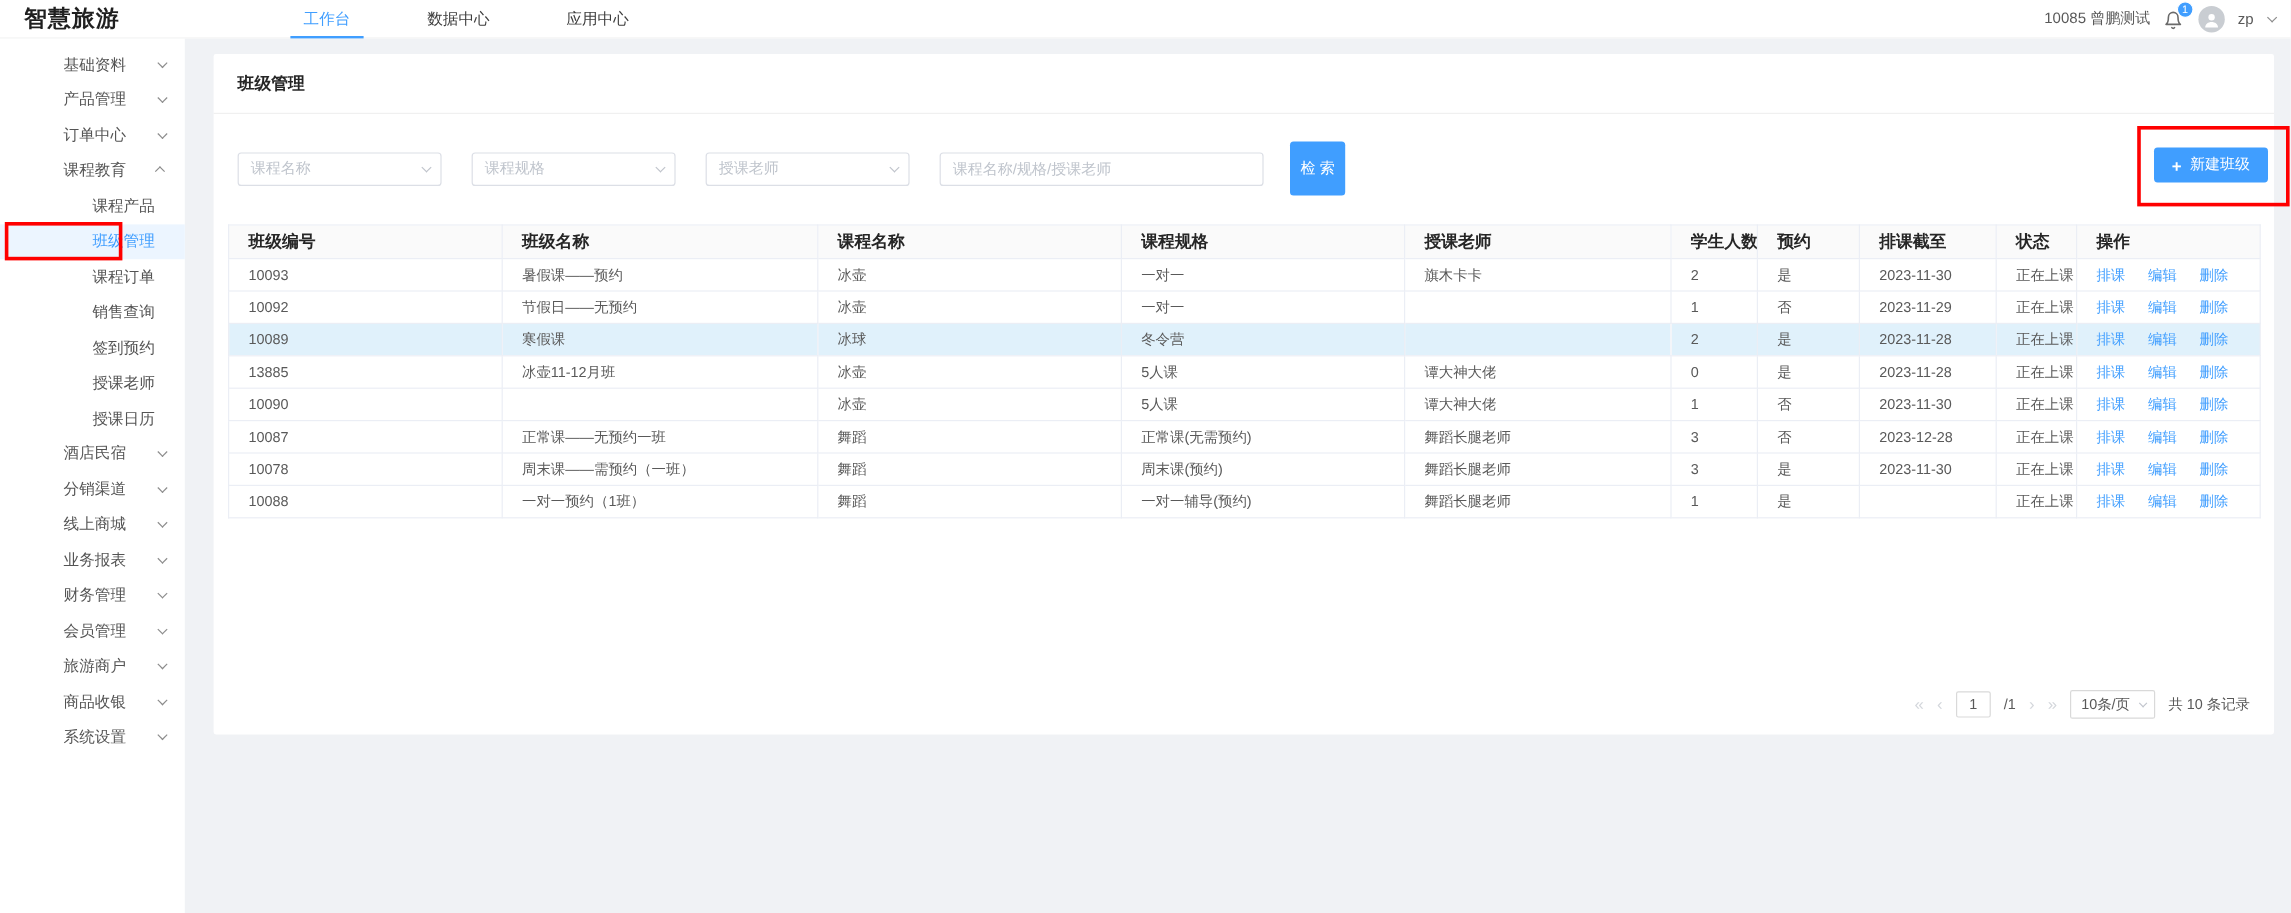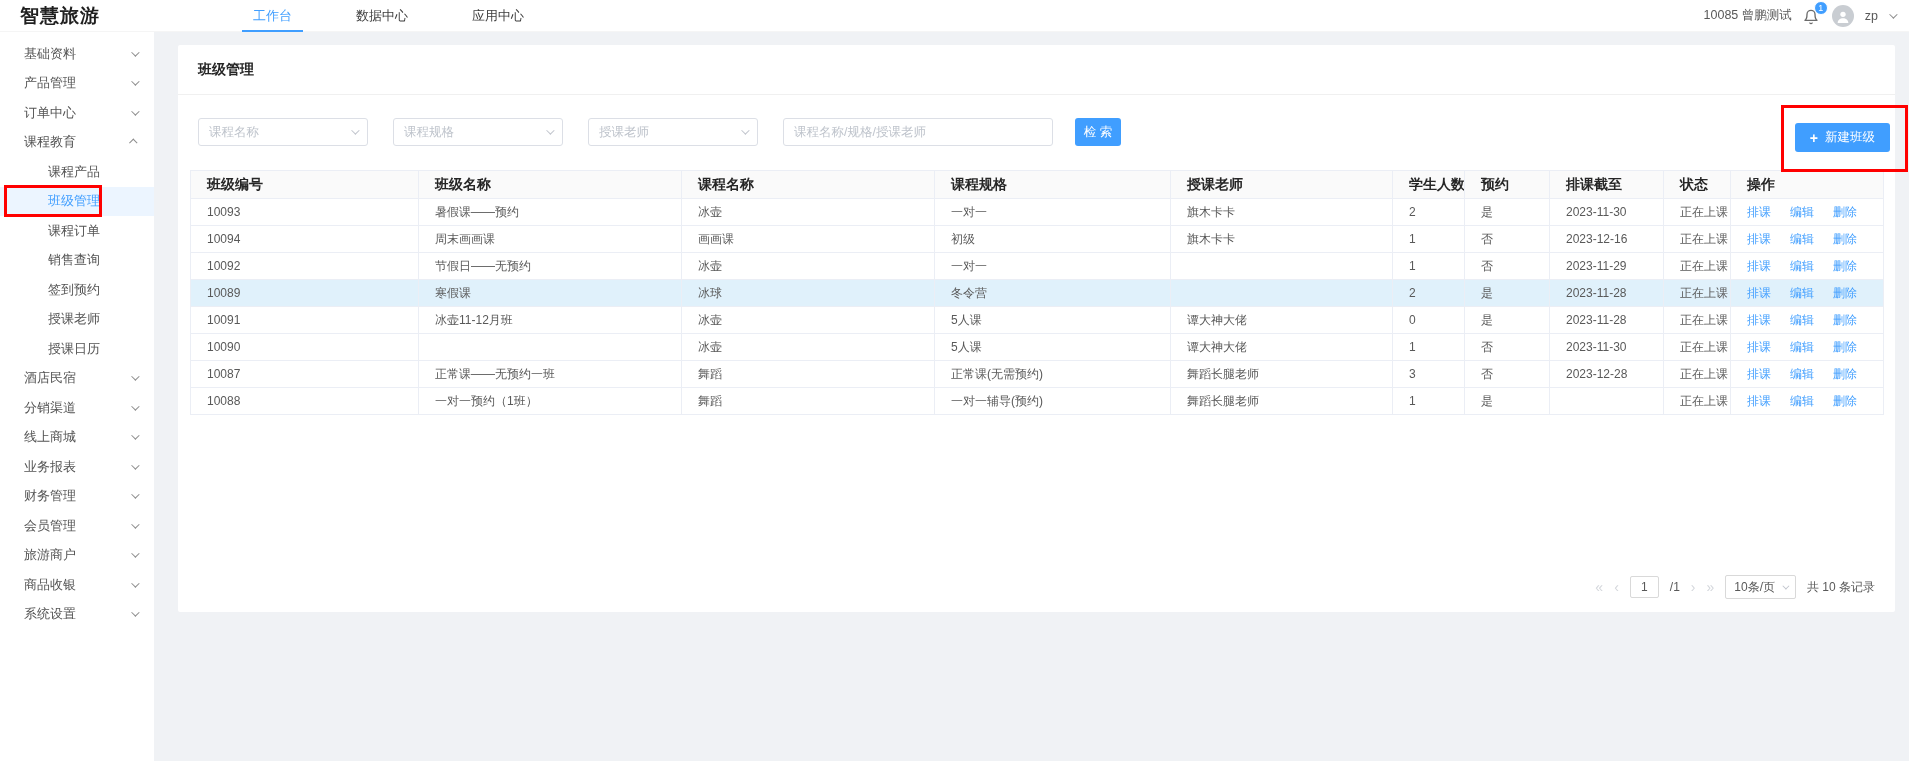--- a/index.html
+++ b/index.html
@@ -20,33 +20,33 @@
   .avatar { width:22px; height:22px; border-radius:50%; background:#c9cdd2; display:flex; align-items:center; justify-content:center; overflow:hidden; cursor:pointer; }
   .avatar svg { width:16px; height:16px; margin-top:3px; }
   .chev { display:inline-block; width:6px; height:6px; border-right:1.4px solid #8c8c8c; border-bottom:1.4px solid #8c8c8c; transform:rotate(45deg) translateY(-2px); }
   .chev.up { transform:rotate(-135deg) translateY(-1px); }
   .chev.lite { border-color:#c0c4cc; }
   .chev.tiny { width:5px; height:5px; }
 
   
   .sidebar { position:absolute; top:32px; left:0; bottom:0; width:154px; background:#fff; padding-top:7px; z-index:10; }
   .sb-item { height:29.5px; display:flex; align-items:center; padding:0 17px 0 24px; font-size:13px; color:#545454; cursor:pointer; position:relative; }
-  .sb-item .lbl { flex:1; }
+  .sb-item .lbl { flex:1;margin-left:29px; }
   .sb-item.child { padding-left:48px; }
   .sb-item.active { background:var(--sidebar-active-bg); color:var(--primary); }
   .sb-red { position:absolute; left:4px; top:-2px; width:98px; height:32px; border:3px solid var(--annotation); pointer-events:none; z-index:15; }
 
   
   .card { position:absolute; left:178px; top:45px; width:1717px; height:567px; background:#fff; border-radius:2px; }
   .ctitle { height:50px; display:flex; align-items:center; padding:0 20px; font-size:14px; font-weight:bold; color:#262626; border-bottom:1px solid #f0f0f0; }
   .filters { display:flex; align-items:center; gap:25px; padding:23px 20px 15px 20px; }
   .select { width:170px; height:28px; border:1px solid #dcdfe6; border-radius:3px; display:flex; align-items:center; justify-content:space-between; padding:0 10px; font-size:12.5px; color:#bfc4cc; cursor:pointer; background:#fff; }
   .search-input { width:270px; height:28px; border:1px solid #dcdfe6; border-radius:3px; padding:0 10px; font-size:12.5px; color:#595959; outline:none; font-family:inherit; }
   .search-input::placeholder { color:#bfc4cc; }
-  .btn { height:28px; background:var(--primary); color:#fff; border:none; border-radius:3px; font-size:12.5px; cursor:pointer; font-family:inherit; }
+  .btn { height:45px; background:var(--primary); color:#fff; border:none; border-radius:3px; font-size:12.5px; cursor:pointer; font-family:inherit; }
   .btn.search { width:46px; margin-left:-3px; }
   .btn.create { position:absolute; top:78px; right:5px; height:29px; padding:0 15px; display:flex; align-items:center; gap:7px; }
   .btn.create .plus { font-size:14px; font-weight:bold; }
   .red-box { position:absolute; top:60px; right:-13px; width:127px; height:67px; border:3px solid var(--annotation); pointer-events:none; z-index:15; }
 
   
   .grid-wrap { margin:9px 12px 0 12px; }
   table { border-collapse:collapse; table-layout:fixed; width:1693px; }
   th,td { border:1px solid #ebeef5; text-align:left; padding:0 4px 0 16px; white-space:nowrap; overflow:hidden; }
   th { height:28px; font-size:14px; font-weight:bold; color:#262626; background:#fafafa; }
@@ -228,32 +228,20 @@
             <td>冰壶</td>
             <td>一对一</td>
             <td>旗木卡卡</td>
             <td>2</td>
             <td>是</td>
             <td>2023-11-30</td>
             <td>正在上课</td>
             <td><a class="op-link">排课</a><a class="op-link">编辑</a><a class="op-link">删除</a></td>
           </tr>
           <tr>
-            <td>10094</td>
-            <td>周末画画课</td>
-            <td>画画课</td>
-            <td>初级</td>
-            <td>旗木卡卡</td>
-            <td>1</td>
-            <td>否</td>
-            <td>2023-12-16</td>
-            <td>正在上课</td>
-            <td><a class="op-link">排课</a><a class="op-link">编辑</a><a class="op-link">删除</a></td>
-          </tr>
-          <tr>
             <td>10092</td>
             <td>节假日——无预约</td>
             <td>冰壶</td>
             <td>一对一</td>
             <td></td>
             <td>1</td>
             <td>否</td>
             <td>2023-11-29</td>
             <td>正在上课</td>
             <td><a class="op-link">排课</a><a class="op-link">编辑</a><a class="op-link">删除</a></td>
@@ -264,21 +252,21 @@
             <td>冰球</td>
             <td>冬令营</td>
             <td></td>
             <td>2</td>
             <td>是</td>
             <td>2023-11-28</td>
             <td>正在上课</td>
             <td><a class="op-link">排课</a><a class="op-link">编辑</a><a class="op-link">删除</a></td>
           </tr>
           <tr>
-            <td>10091</td>
+            <td>13885</td>
             <td>冰壶11-12月班</td>
             <td>冰壶</td>
             <td>5人课</td>
             <td>谭大神大佬</td>
             <td>0</td>
             <td>是</td>
             <td>2023-11-28</td>
             <td>正在上课</td>
             <td><a class="op-link">排课</a><a class="op-link">编辑</a><a class="op-link">删除</a></td>
           </tr>
@@ -296,20 +284,32 @@
           </tr>
           <tr>
             <td>10087</td>
             <td>正常课——无预约一班</td>
             <td>舞蹈</td>
             <td>正常课(无需预约)</td>
             <td>舞蹈长腿老师</td>
             <td>3</td>
             <td>否</td>
             <td>2023-12-28</td>
+            <td>正在上课</td>
+            <td><a class="op-link">排课</a><a class="op-link">编辑</a><a class="op-link">删除</a></td>
+          </tr>
+          <tr>
+            <td>10078</td>
+            <td>周末课——需预约（一班）</td>
+            <td>舞蹈</td>
+            <td>周末课(预约)</td>
+            <td>舞蹈长腿老师</td>
+            <td>3</td>
+            <td>是</td>
+            <td>2023-11-30</td>
             <td>正在上课</td>
             <td><a class="op-link">排课</a><a class="op-link">编辑</a><a class="op-link">删除</a></td>
           </tr>
           <tr>
             <td>10088</td>
             <td>一对一预约（1班）</td>
             <td>舞蹈</td>
             <td>一对一辅导(预约)</td>
             <td>舞蹈长腿老师</td>
             <td>1</td>

